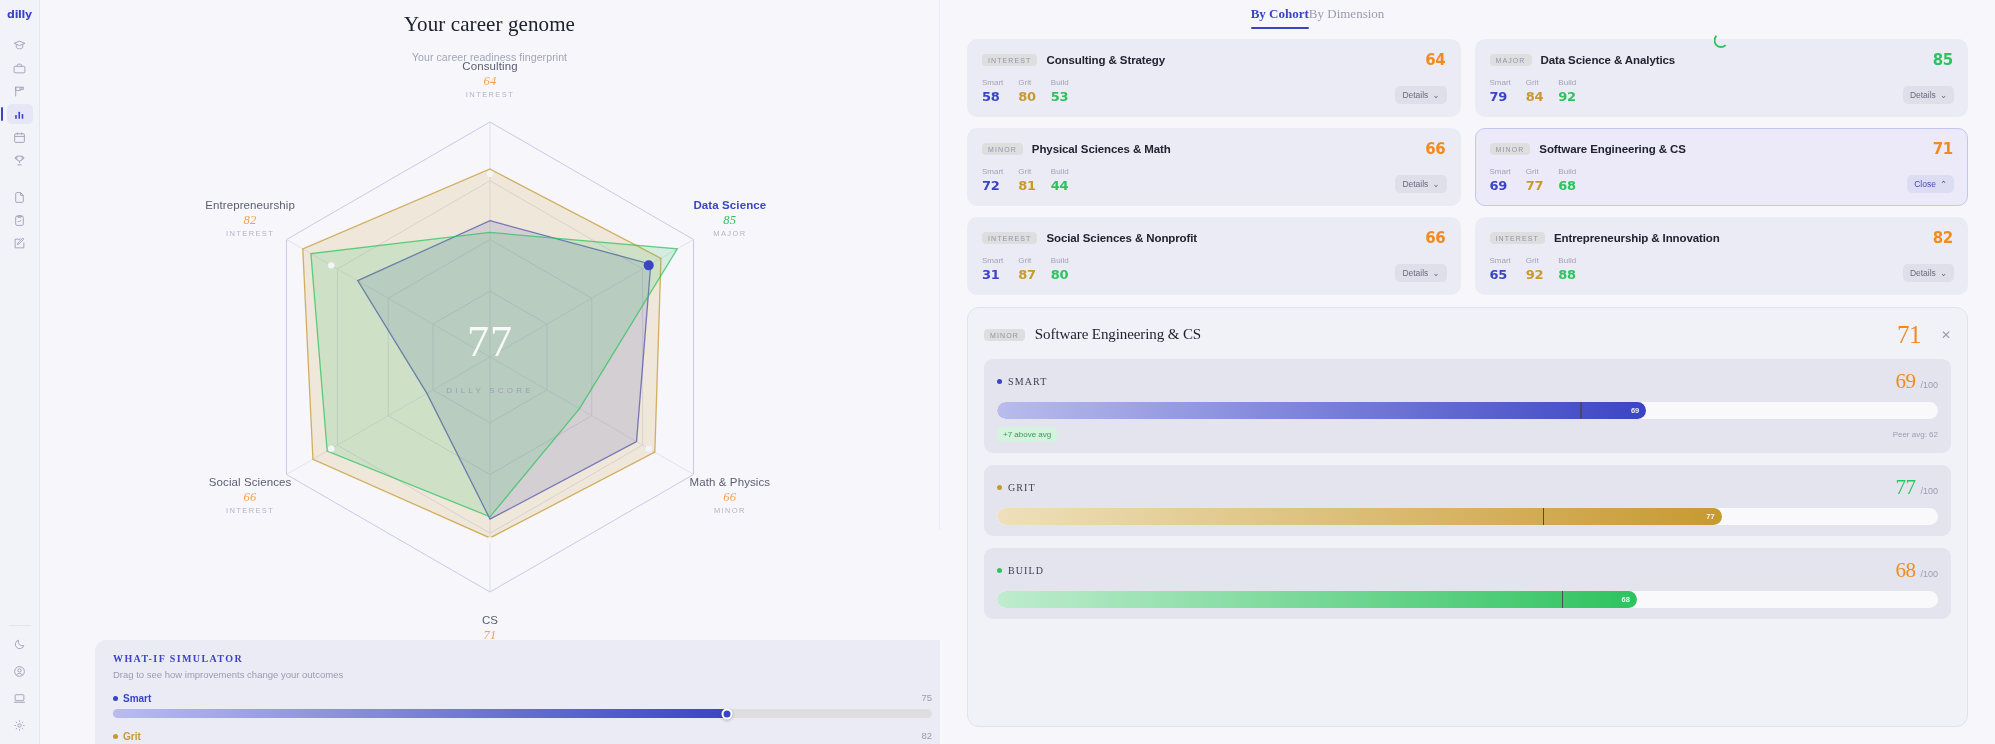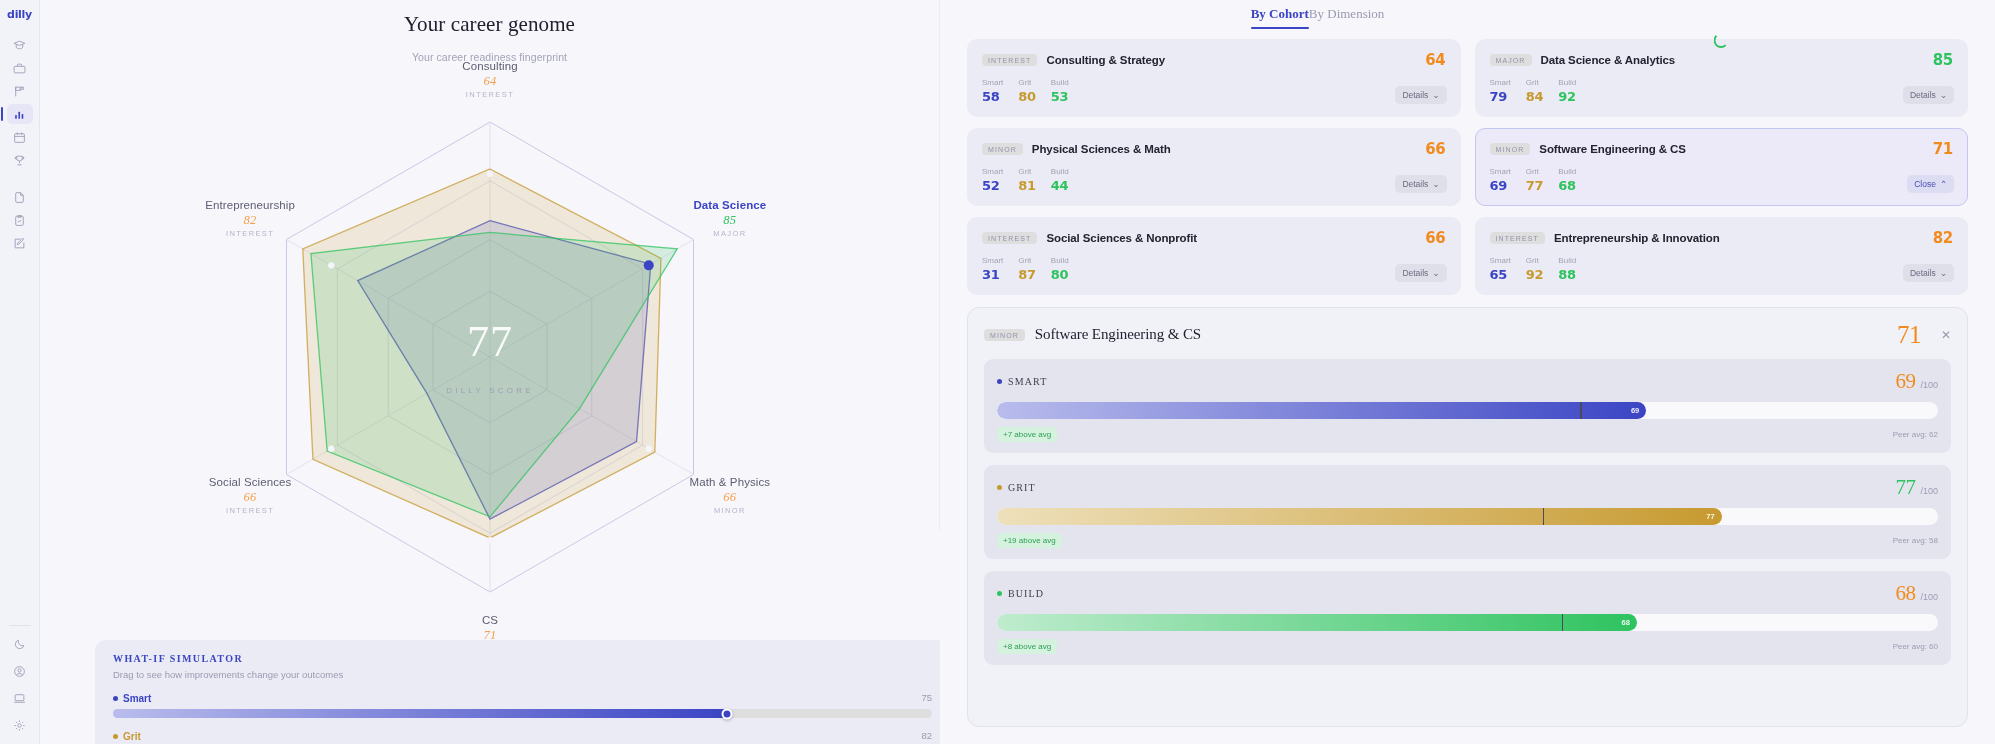--- a/index.html
+++ b/index.html
@@ -526,21 +526,21 @@
         </div>
         <div class="cohort-card">
           <div class="cc-top">
             <span class="chip">MINOR</span>
             <span class="cc-name">Physical Sciences &amp; Math</span>
             <span class="cc-score" style="color:#f28b1e">66</span>
           </div>
           <div class="cc-metrics">
             <div>
               <div class="m-cap">Smart</div>
-              <div class="m-val" style="color:#3b45c4">52</div>
+              <div class="m-val" style="color:#3b45c4">72</div>
             </div>
             <div>
               <div class="m-cap">Grit</div>
               <div class="m-val" style="color:#c79a30">81</div>
             </div>
             <div>
               <div class="m-cap">Build</div>
               <div class="m-val" style="color:#2ec35f">44</div>
             </div>
           </div>
@@ -660,40 +660,32 @@
                 <span class="dim-score" style="color:#2ec35f">77</span>
                 <span class="dim-out">/100</span>
               </span>
             </div>
             <div class="bar-wrap">
               <div class="bar-fill" style="width:77%;background:linear-gradient(90deg,#eee0bb,#c79a30)">
                 <span class="bar-num">77</span>
               </div>
               <div class="bar-marker" style="left:58%"></div>
             </div>
-            <div class="bar-foot">
-              <span class="badge-up">+19 above avg</span>
-              <span class="peer-avg">Peer avg: 58</span>
-            </div>
           </div>
           <div class="dim-block">
             <div class="dim-top">
               <span class="dim-label"><span class="dim-dot" style="background:#2ec35f"></span>BUILD</span>
               <span class="dim-right">
                 <span class="dim-score" style="color:#f28b1e">68</span>
                 <span class="dim-out">/100</span>
               </span>
             </div>
             <div class="bar-wrap">
               <div class="bar-fill" style="width:68%;background:linear-gradient(90deg,#bfecce,#2ec35f)">
                 <span class="bar-num">68</span>
               </div>
               <div class="bar-marker" style="left:60%"></div>
             </div>
-            <div class="bar-foot">
-              <span class="badge-up">+8 above avg</span>
-              <span class="peer-avg">Peer avg: 60</span>
-            </div>
           </div>
         </div>
     </div>
   </section>
 </div>
 
 </body></html>

